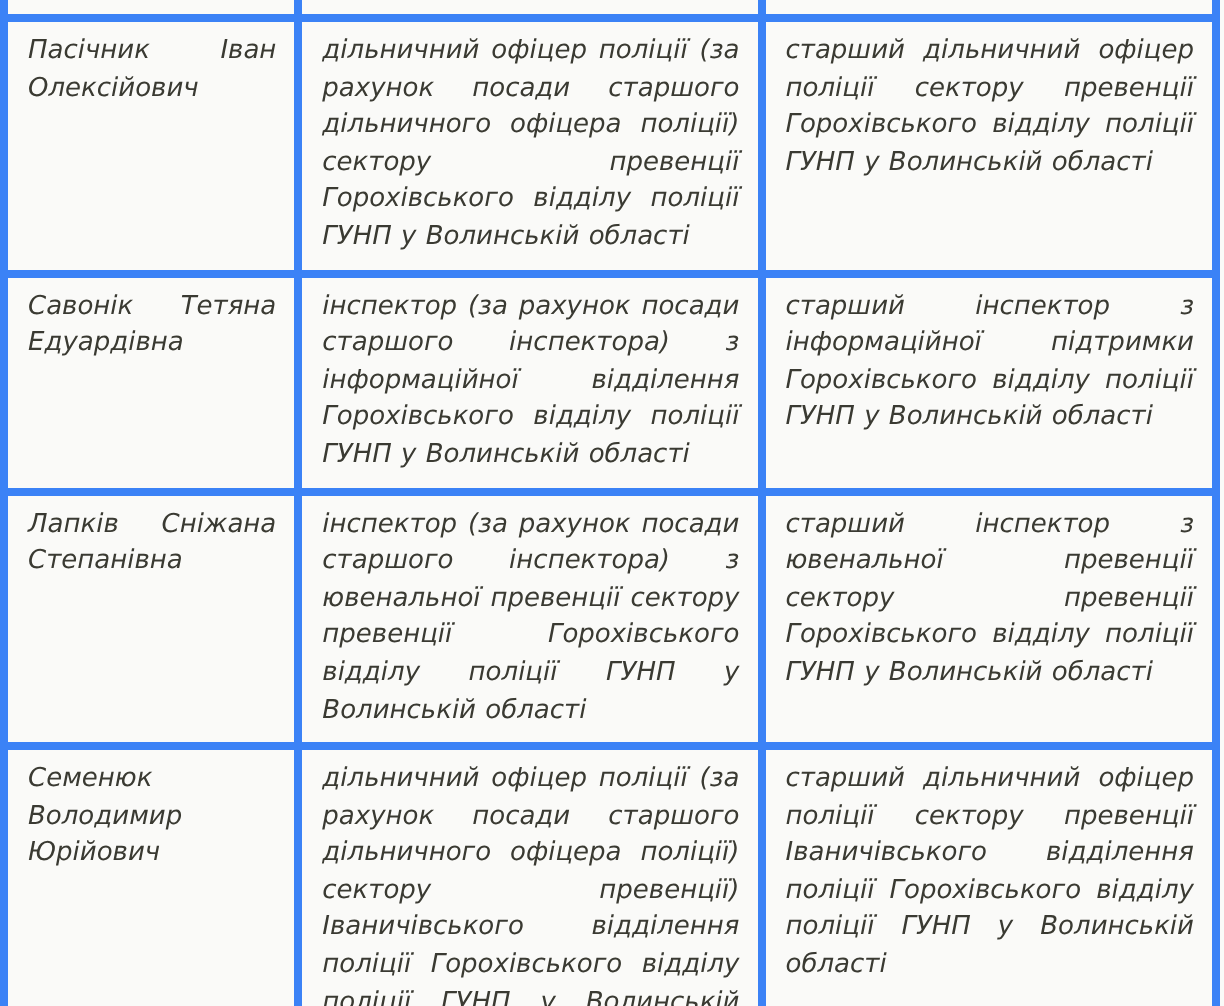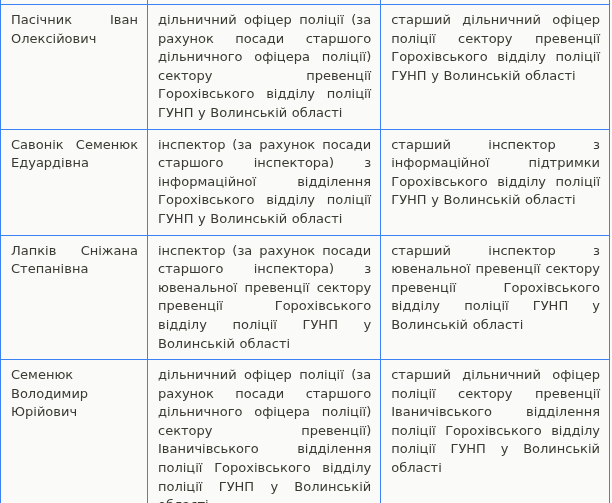--- a/index.html
+++ b/index.html
@@ -20,29 +20,30 @@
     overflow: hidden;
   }
   table.officers {
     border-collapse: collapse;
     table-layout: fixed;
     width: 610px;
     margin-top: -5px;
     margin-left: 0;
   }
   table.officers td {
-    border: 1px solid #3b82f6;
+    border: 4px solid #3b82f6;
     vertical-align: top;
     text-align: justify;
     padding: 6px 9px 6px 10px;
     font-size: 13px;
     line-height: 18.6px;
     color: #3a3a32;
     word-spacing: 0.5px;
     overflow: hidden;
+    font-style: italic;
   }
   td.col-name  { width: 132px; }
   td.col-pos1  { width: 210px; }
   td.col-pos2  { width: 206px; }
   tr.partial-top td {
     height: 8px;
     padding: 0;
   }
   tr.r1 td { height: 110px; }
   tr.r2 td { height: 89px; }
@@ -61,21 +62,21 @@
         <td class="col-pos2"></td>
       </tr>
 
       <tr class="r1">
         <td class="col-name">Пасічник Іван Олексійович</td>
         <td class="col-pos1">дільничний офіцер поліції (за рахунок посади старшого дільничного офіцера поліції) сектору превенції Горохівського відділу поліції ГУНП у Волинській області</td>
         <td class="col-pos2">старший дільничний офіцер поліції сектору превенції Горохівського відділу поліції ГУНП у Волинській області</td>
       </tr>
 
       <tr class="r2">
-        <td class="col-name">Савонік Семенюк Едуардівна</td>
+        <td class="col-name">Савонік Тетяна Едуардівна</td>
         <td class="col-pos1">інспектор (за рахунок посади старшого інспектора) з інформаційної відділення Горохівського відділу поліції ГУНП у Волинській області</td>
         <td class="col-pos2">старший інспектор з інформаційної підтримки Горохівського відділу поліції ГУНП у Волинській області</td>
       </tr>
 
       <tr class="r3">
         <td class="col-name">Лапків Сніжана Степанівна</td>
         <td class="col-pos1">інспектор (за рахунок посади старшого інспектора) з ювенальної превенції сектору превенції Горохівського відділу поліції ГУНП у Волинській області</td>
         <td class="col-pos2">старший інспектор з ювенальної превенції сектору превенції Горохівського відділу поліції ГУНП у Волинській області</td>
       </tr>
 

